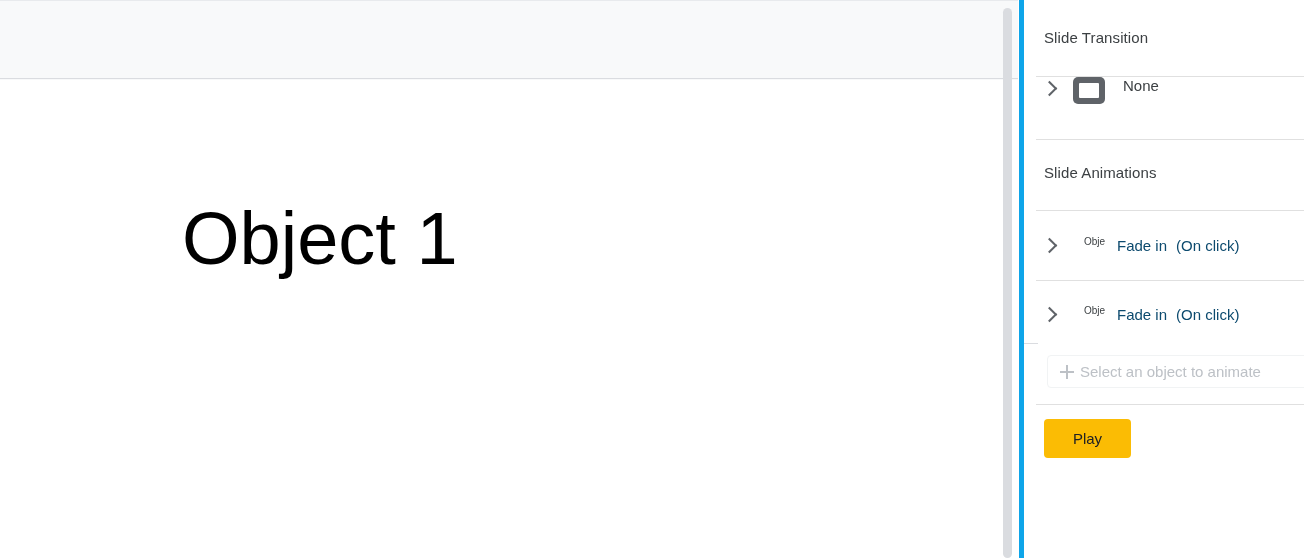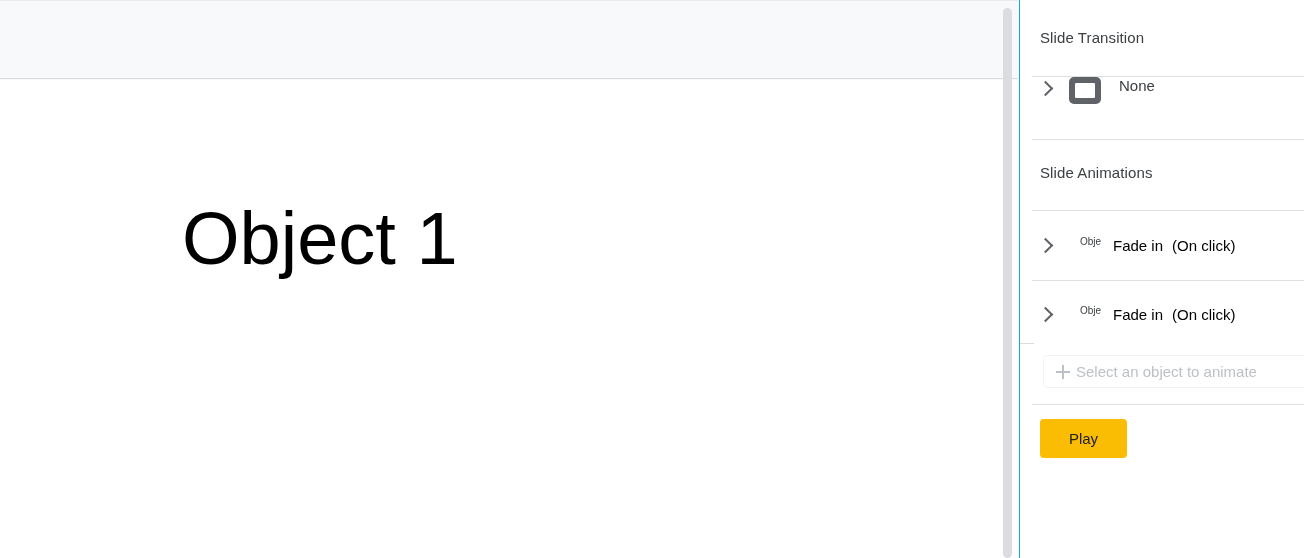--- a/index.html
+++ b/index.html
@@ -96,21 +96,21 @@
   }
 
   
   #side-panel {
     position: absolute;
     left: 1019px;
     top: 0;
     width: 285px;
     height: 558px;
     background: #ffffff;
-    border-left: 1px solid #0ea5e9;
+    border-left: 5px solid #0ea5e9;
     box-sizing: border-box;
   }
 
   .panel-section-title {
     font-size: 15px;
     color: #3c4043;
     font-weight: 500;
     letter-spacing: .1px;
     padding-left: 20px;
   }
@@ -230,21 +230,21 @@
     font-size: 10px;
     color: #3c4043;
     white-space: nowrap;
     transform: translateY(-4px);
     line-height: 1;
   }
 
   .animation-label {
     margin-left: 12px;
     font-size: 15px;
-    color: #000000;
+    color: #0c4a6e;
     white-space: nowrap;
   }
   .animation-trigger { margin-left: 9px; }
   #divider-stub-left { top: 343px; }
 
   #select-object-button {
     position: absolute;
     left: 23px;
     top: 355px;
     width: 270px;

